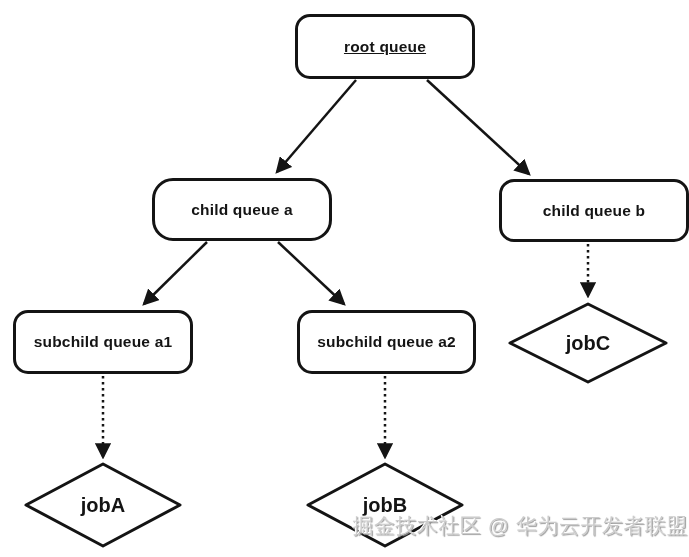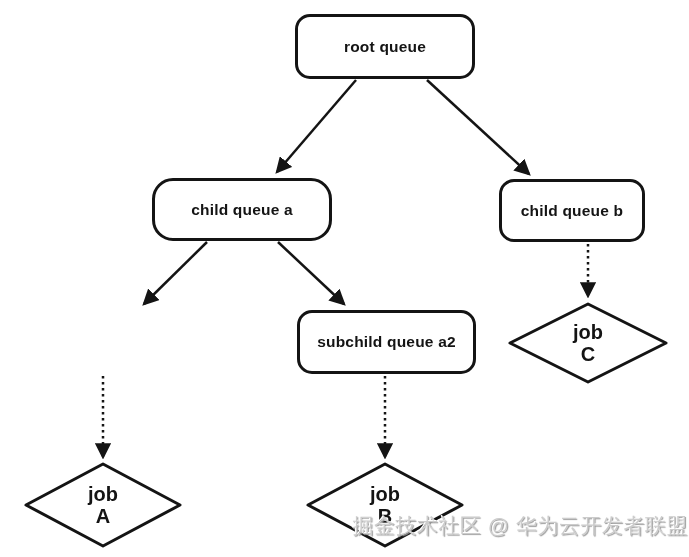--- a/index.html
+++ b/index.html
@@ -27,31 +27,31 @@
     border-radius: 15px;
     background: #ffffff;
     display: flex;
     align-items: center;
     justify-content: center;
     font-weight: bold;
     font-size: 15.5px;
     color: #141414;
     letter-spacing: 0.2px;
   }
-  .node-root      { left: 295px; top: 14px;  width: 180px; height: 65px; }
+  .node-root      { left: 295px; top: 14px;  width: 180px; height: 65px; text-decoration: underline; }
   .node-child-a   { left: 152px; top: 178px; width: 180px; height: 63px; border-radius: 21px; }
-  .node-child-b   { left: 499px; top: 179px; width: 146px; height: 63px; }
+  .node-child-b   { left: 499px; top: 179px; width: 190px; height: 63px; }
   .node-sub-a1    { left: 13px;  top: 310px; width: 180px; height: 64px; }
   .node-sub-a2    { left: 297px; top: 310px; width: 179px; height: 64px; }
   .diamond-label {
     position: absolute;
     width: 120px;
     height: 72px;
     display: flex;
-    flex-direction: column;
+    flex-direction: row;
     align-items: center;
     justify-content: center;
     font-weight: bold;
     font-size: 20px;
     line-height: 22px;
     color: #141414;
     text-align: center;
   }
   .label-job-a { left: 43px;  top: 469px; }
   .label-job-b { left: 325px; top: 469px; }
@@ -96,20 +96,23 @@
 
   <div class="node-box node-root">
     <span>root queue</span>
   </div>
   <div class="node-box node-child-a">
     <span>child queue a</span>
   </div>
   <div class="node-box node-child-b">
     <span>child queue b</span>
   </div>
+  <div class="node-box node-sub-a1">
+    <span>subchild queue a1</span>
+  </div>
   <div class="node-box node-sub-a2">
     <span>subchild queue a2</span>
   </div>
 
   <div class="diamond-label label-job-a">
     <span>job</span>
     <span>A</span>
   </div>
   <div class="diamond-label label-job-b">
     <span>job</span>

